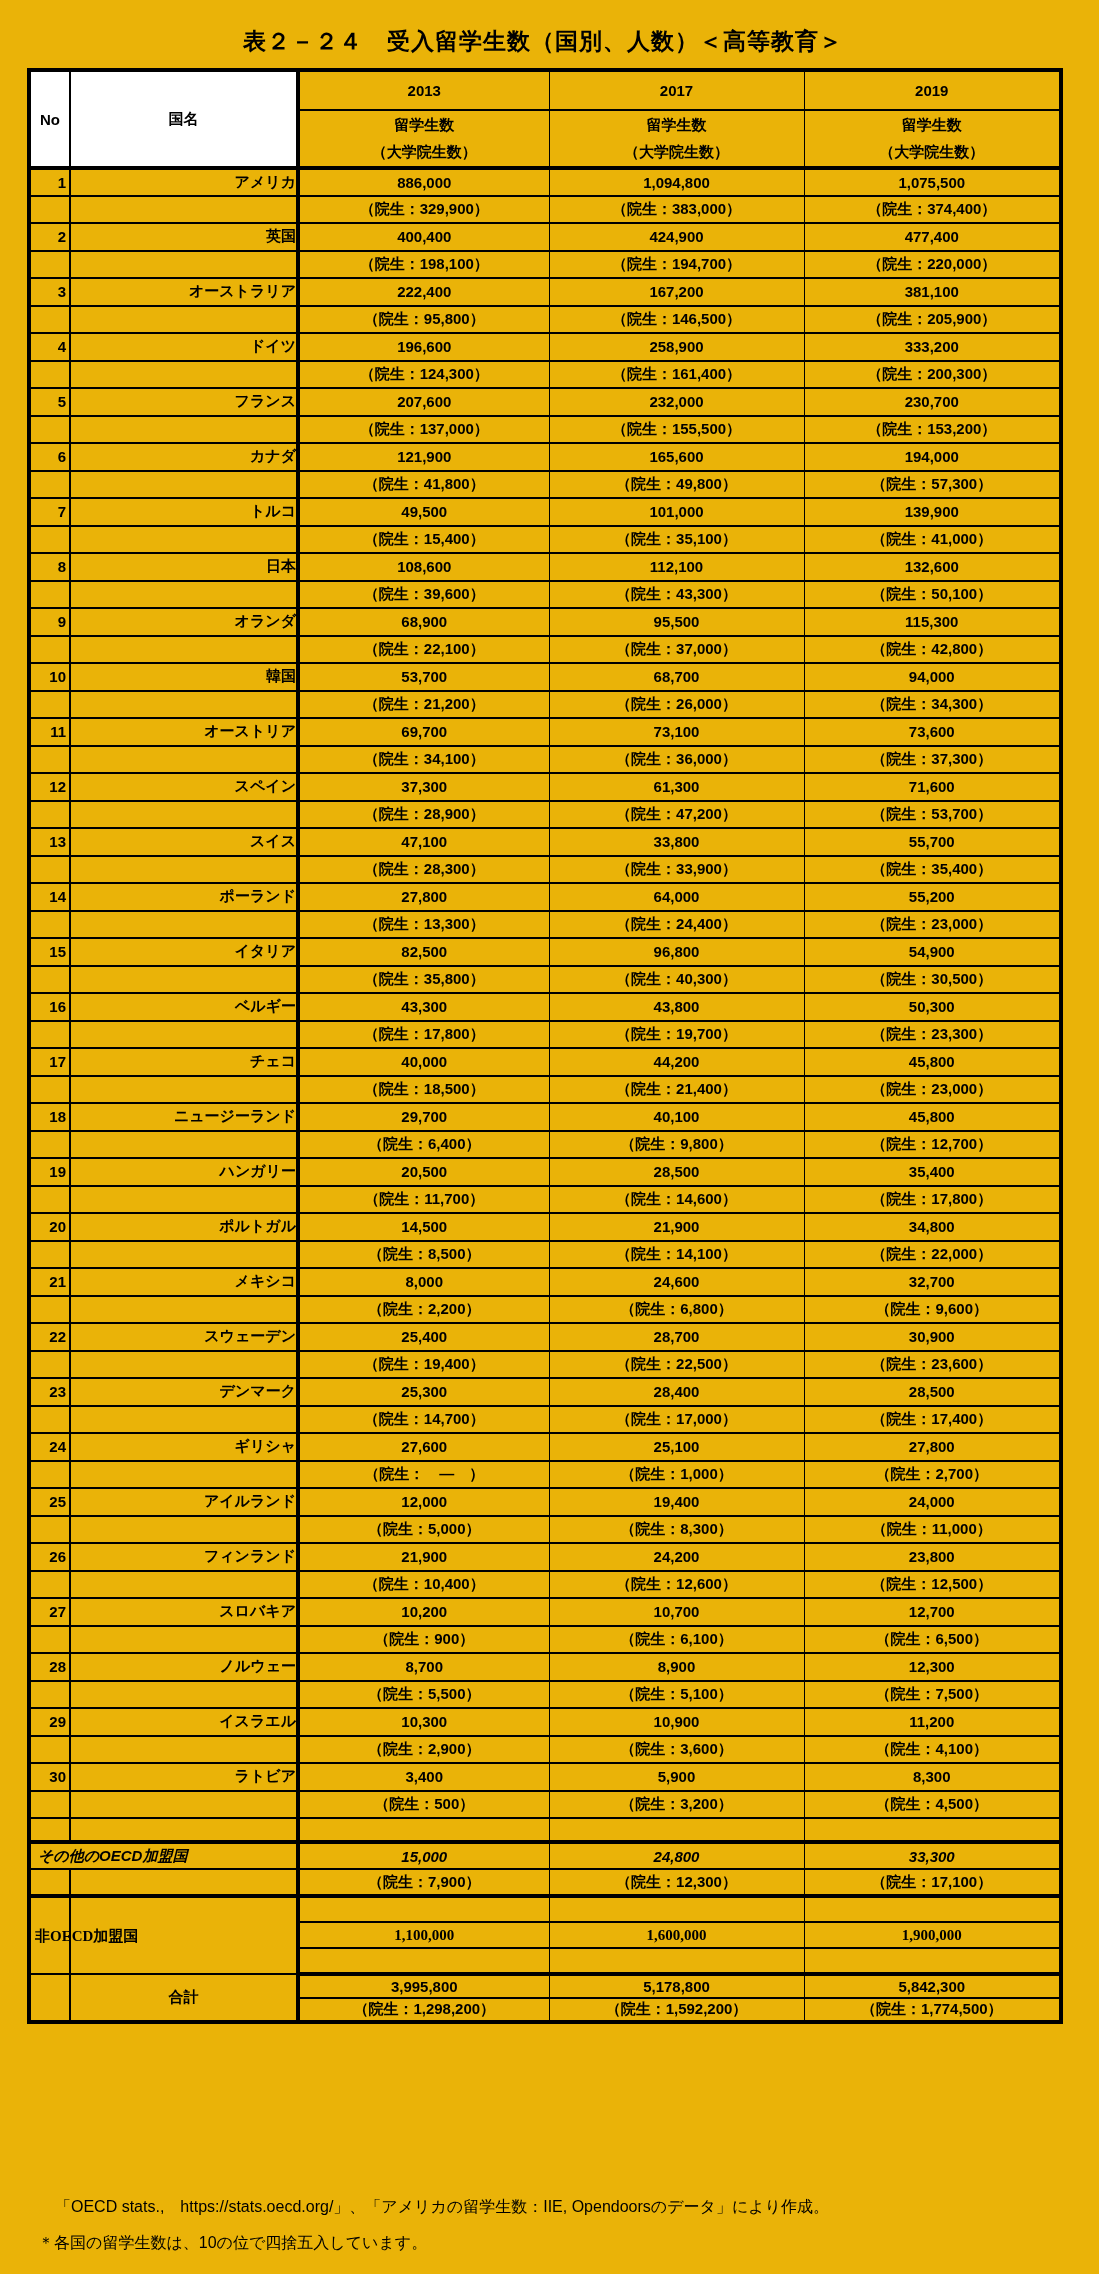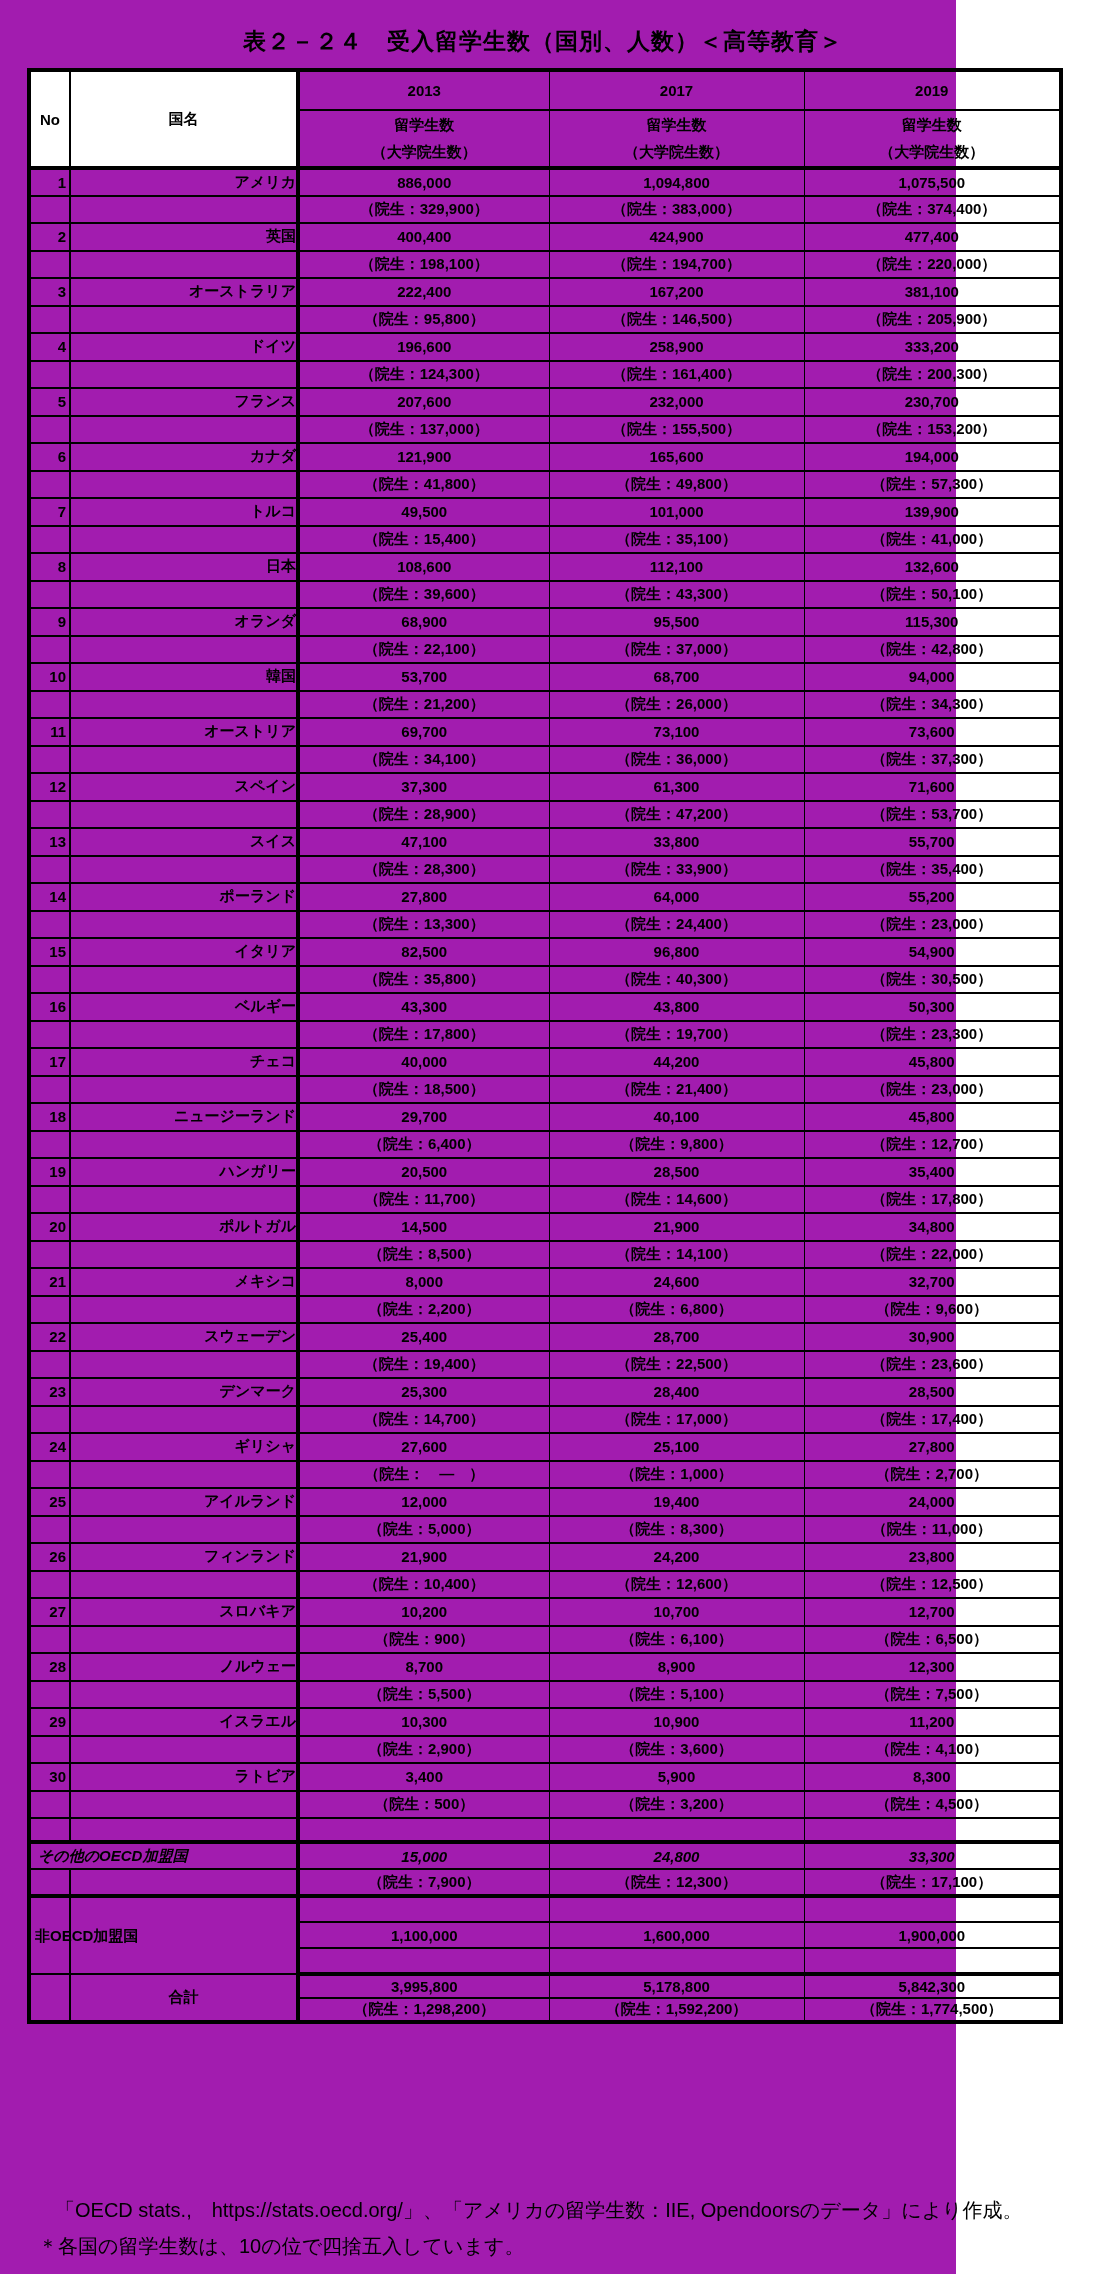--- a/index.html
+++ b/index.html
@@ -1,21 +1,21 @@
 <!DOCTYPE html>
 <html><head>
 <meta charset="utf-8">
 <style>
   html,body{margin:0;padding:0;}
   body{
     width:1099px;height:2274px;background:#ffffff;color:#000000;
     font-family:"Liberation Sans","DejaVu Sans",sans-serif;
     position:relative;overflow:hidden;
   }
-  .page{position:relative;width:956px;height:2274px;background:#a21caf;}
+  .page{position:relative;width:1099px;height:2274px;background:#eab308;}
 
   .title{
     position:absolute;top:26px;left:0;width:1086px;
     text-align:center;font-size:23px;font-weight:bold;letter-spacing:1px;
     white-space:nowrap;
   }
 
   table.main{
     position:absolute;left:27px;top:68px;width:1032px;
     border-collapse:collapse;table-layout:fixed;
@@ -50,31 +50,31 @@
 
   
   tr.r-blank{height:24px;}
   tr.r-blank td{border-bottom:4px solid #000;}
   tr.r-oth1{height:27px;font-style:italic;}
   tr.r-oth1 td{border-bottom:2px solid #000;}
   tr.r-oth2{height:27px;margin-top:45px;}
   tr.r-oth2 td{border-bottom:4px solid #000;}
   td.lbl-left{text-align:left;padding-left:7px;}
   tr.r-non{height:26px;}
-  tr.r-non td{border-bottom:2px solid #000;}
+  tr.r-non td{border-bottom:2px solid #000;font-family:Liberation Serif, serif;}
   tr.r-non3 td{border-bottom:4px solid #000;}
   td.lbl-nonoecd{position:relative;overflow:visible;border-right:4px solid #000;}
   td.lbl-nonoecd .overhang{
     position:absolute;left:-38px;top:50%;transform:translateY(-50%);
     white-space:nowrap;background:transparent;padding:1px 2px;
   }
   tr.r-tot{height:24px;}
   tr.r-tot1 td{border-bottom:2px solid #000;}
 
-  .footnote{position:absolute;font-size:20px;font-weight:normal;white-space:nowrap;}
+  .footnote{position:absolute;font-size:16px;font-weight:normal;white-space:nowrap;}
   .fn1{left:55px;top:2197px;}
   .fn2{left:38px;top:2233px;}
 </style>
 </head>
 <body>
 
 <div class="page">
 
   <div class="title">表２－２４　受入留学生数（国別、人数）＜高等教育＞</div>
 

